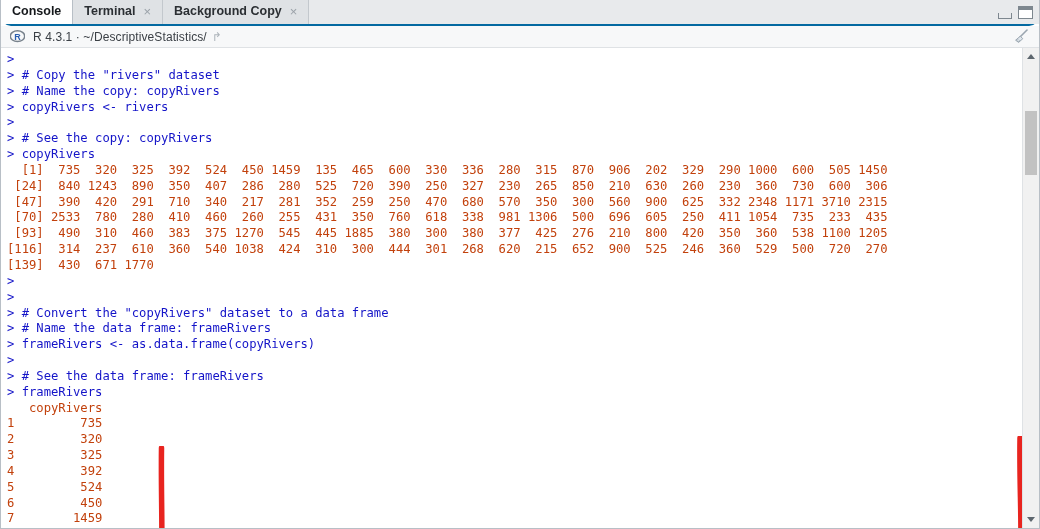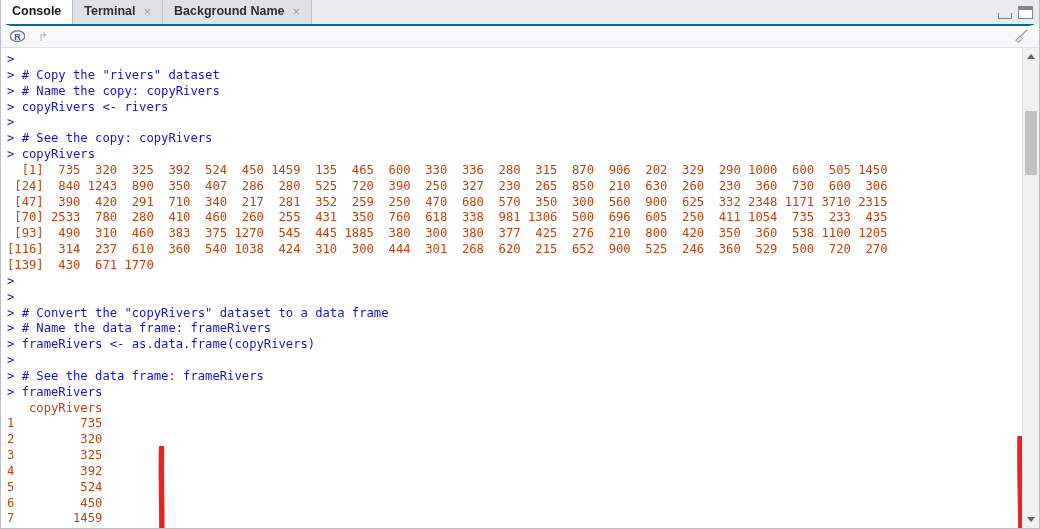--- a/index.html
+++ b/index.html
@@ -175,38 +175,39 @@
 
   <div class="tabbar">
     <div class="tab active">
       <span>Console</span>
     </div>
     <div class="tab">
       <span>Terminal</span>
       <span class="closex">×</span>
     </div>
     <div class="tab">
-      <span>Background Name</span>
+      <span>Background Copy</span>
       <span class="closex">×</span>
     </div>
     <div class="tab-filler"></div>
 
     <div class="wincontrols">
       <div class="btn-min"></div>
       <div class="btn-max"></div>
     </div>
   </div>
 
   <div class="infobar">
     <span class="rlogo">
       <svg width="15" height="15" viewBox="0 0 15 15">
         <ellipse cx="7.5" cy="7.2" rx="7.2" ry="5.4" fill="none" stroke="#78828c" stroke-width="1.5"></ellipse>
         <text x="7.5" y="11" font-family="Liberation Sans, sans-serif" font-size="9" font-weight="bold" fill="#2b5fb0" text-anchor="middle">R</text>
       </svg>
     </span>
+    <span class="pathtext">R 4.3.1 · ~/DescriptiveStatistics/</span>
     <span class="arrow-out">↱</span>
 
     <span class="broom">
       <svg width="20" height="18" viewBox="0 0 20 18">
         <line x1="16" y1="2" x2="9" y2="9" stroke="#9aa6b0" stroke-width="1.6" stroke-linecap="round"></line>
         <path d="M9.3 8.2 L11.8 10.7 L7.6 14.4 L4.6 12.2 Z" fill="#dfe6ec" stroke="#9aa6b0" stroke-width="1"></path>
         <line x1="5.6" y1="12.9" x2="7.2" y2="11.2" stroke="#9aa6b0" stroke-width="0.8"></line>
         <line x1="7.0" y1="13.9" x2="8.7" y2="12.2" stroke="#9aa6b0" stroke-width="0.8"></line>
       </svg>
     </span>

